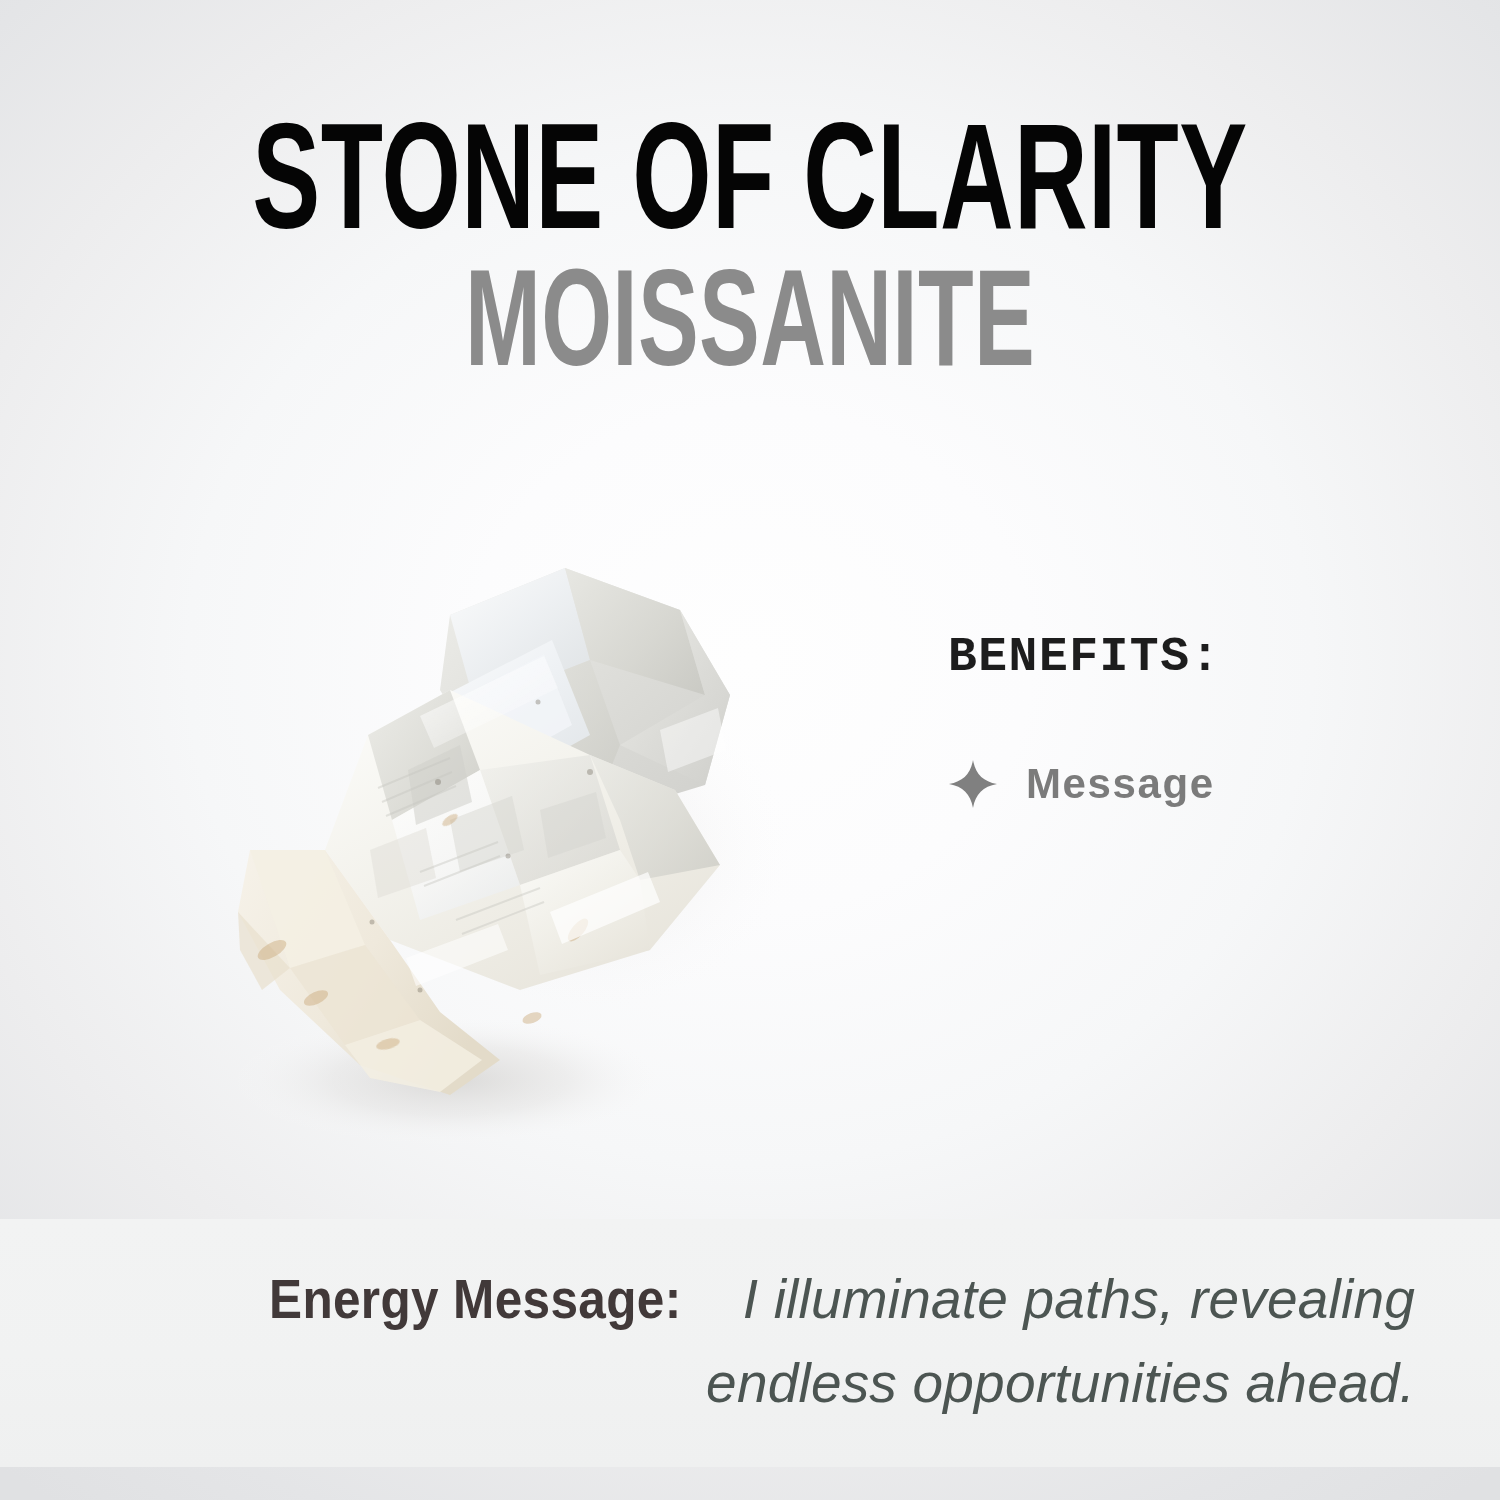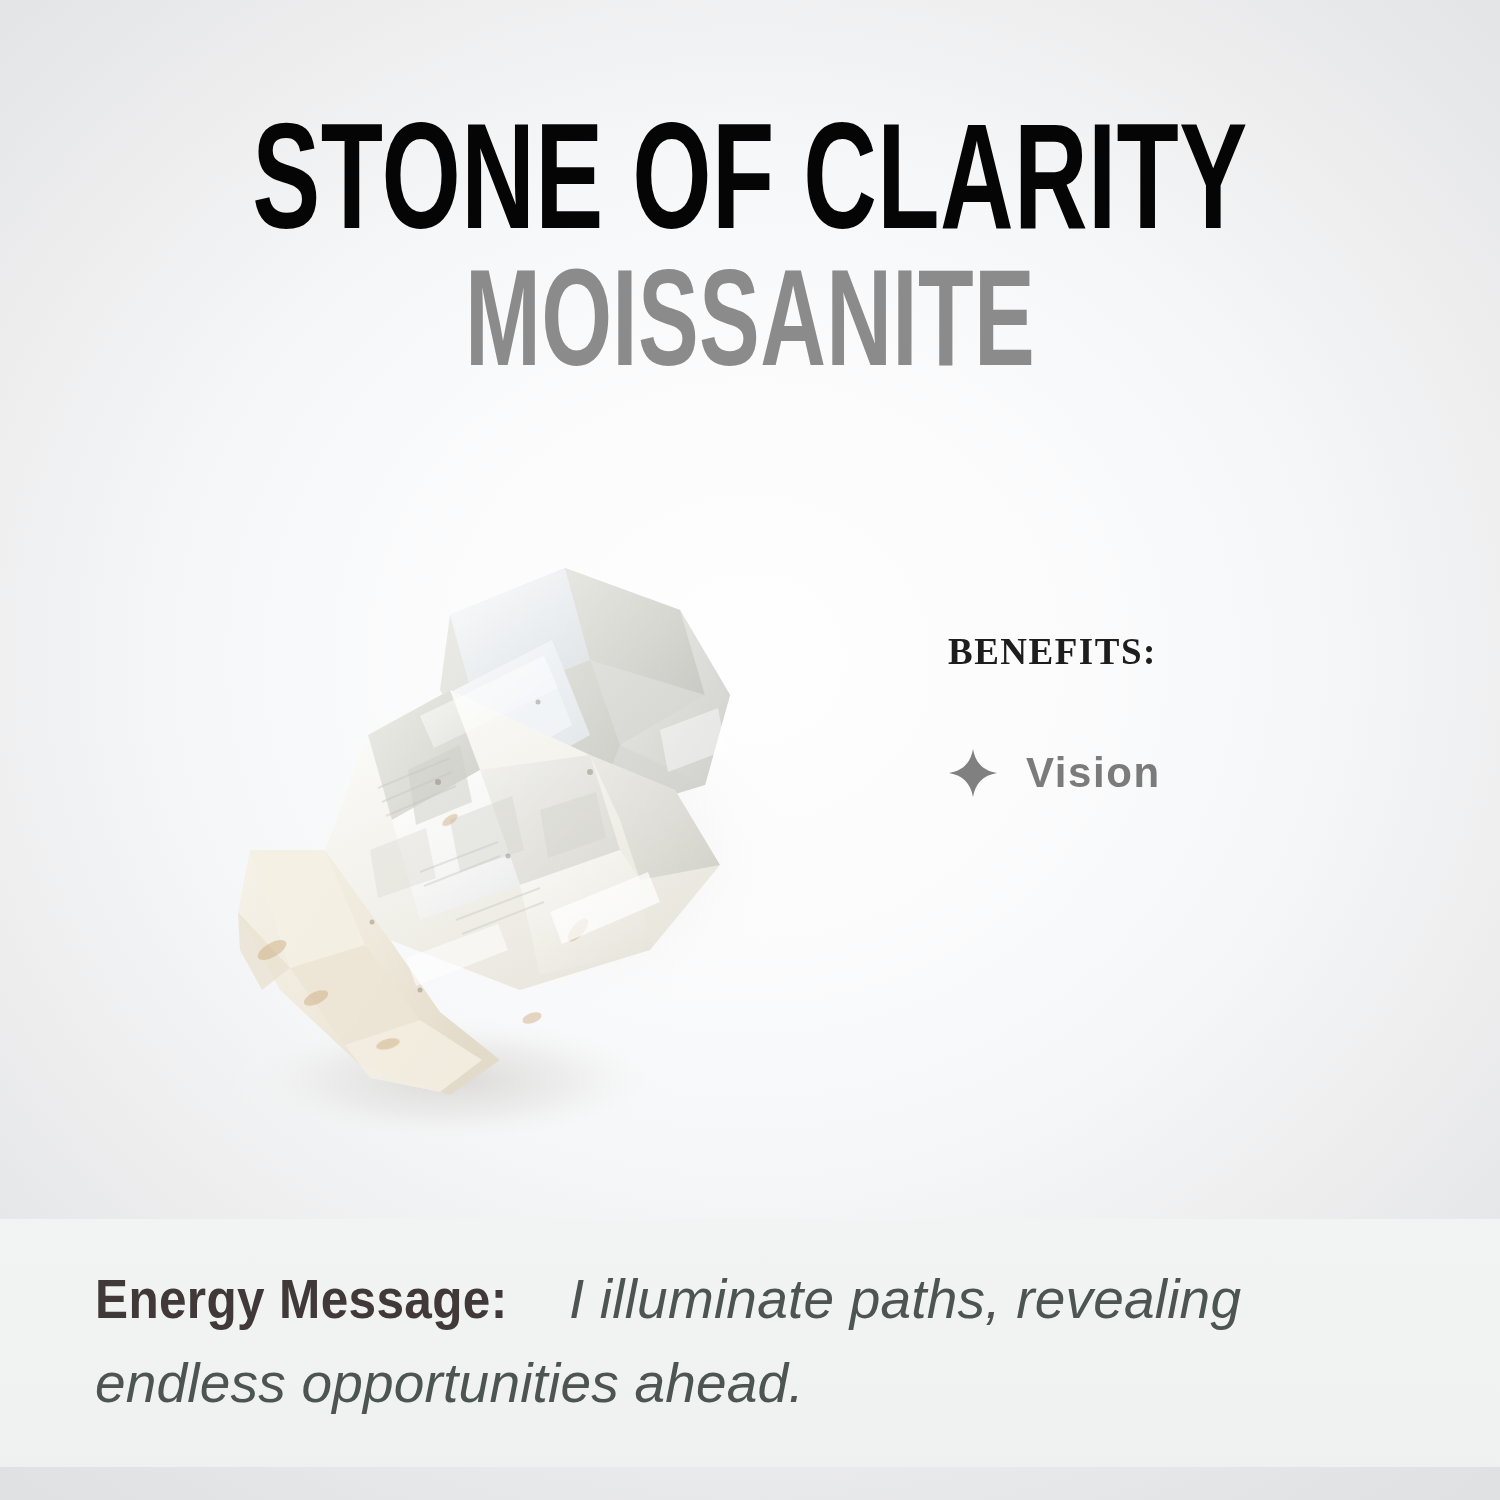--- a/index.html
+++ b/index.html
@@ -70,23 +70,23 @@
 
   
   #benefits {
     position: absolute;
     left: 900px;
     top: 630px;
     width: 560px;
   }
   .benefits-heading {
     margin: 0 0 76px 48px;
-    font-family: Liberation Serif, serif;
-    font-weight: 700;
-    font-size: 37px;
+    font-family: Liberation Mono, monospace;
+    font-weight: 700;
+    font-size: 48px;
     letter-spacing: 1.5px;
     color: #1d1d1d;
     white-space: nowrap;
   }
   .benefit-row {
     display: flex;
     align-items: center;
     margin: 0 0 72px 48px;
     height: 48px;
   }
@@ -114,21 +114,21 @@
     top: 1219px;
     width: 1500px;
     height: 248px;
     background: linear-gradient(180deg, #f2f3f3 0%, #f1f2f2 55%, #eff0f0 100%);
   }
   #footer-text {
     position: absolute;
     left: 95px;
     top: 1258px;
     width: 1320px;
-    text-align: left;
+    text-align: right;
     line-height: 1.52;
   }
   .em-label {
     font-family: "Liberation Sans Narrow", "Liberation Sans", sans-serif;
     font-weight: 700;
     font-size: 55px;
     letter-spacing: 0.4px;
     color: #413939;
     transform: scaleX(0.9);
     display: inline-block;
@@ -266,21 +266,21 @@
     </svg>
   </div>
 
   <div id="benefits">
     <div class="benefits-heading">BENEFITS:</div>
 
     <div class="benefit-row">
       <svg class="sparkle-icon" viewBox="0 0 100 100">
         <path d="M50 2 C55 30 70 45 98 50 C70 55 55 70 50 98 C45 70 30 55 2 50 C30 45 45 30 50 2 Z" fill="#808080"></path>
       </svg>
-      <span class="benefit-label">Vision</span>
+      <span class="benefit-label">Message</span>
     </div>
 
 
   </div>
 
   <div id="footer-panel"></div>
   <div id="footer-text">
     <span class="em-label">Energy Message:</span><span class="em-quote"> I illuminate paths, revealing endless opportunities ahead.</span>
   </div>
 

